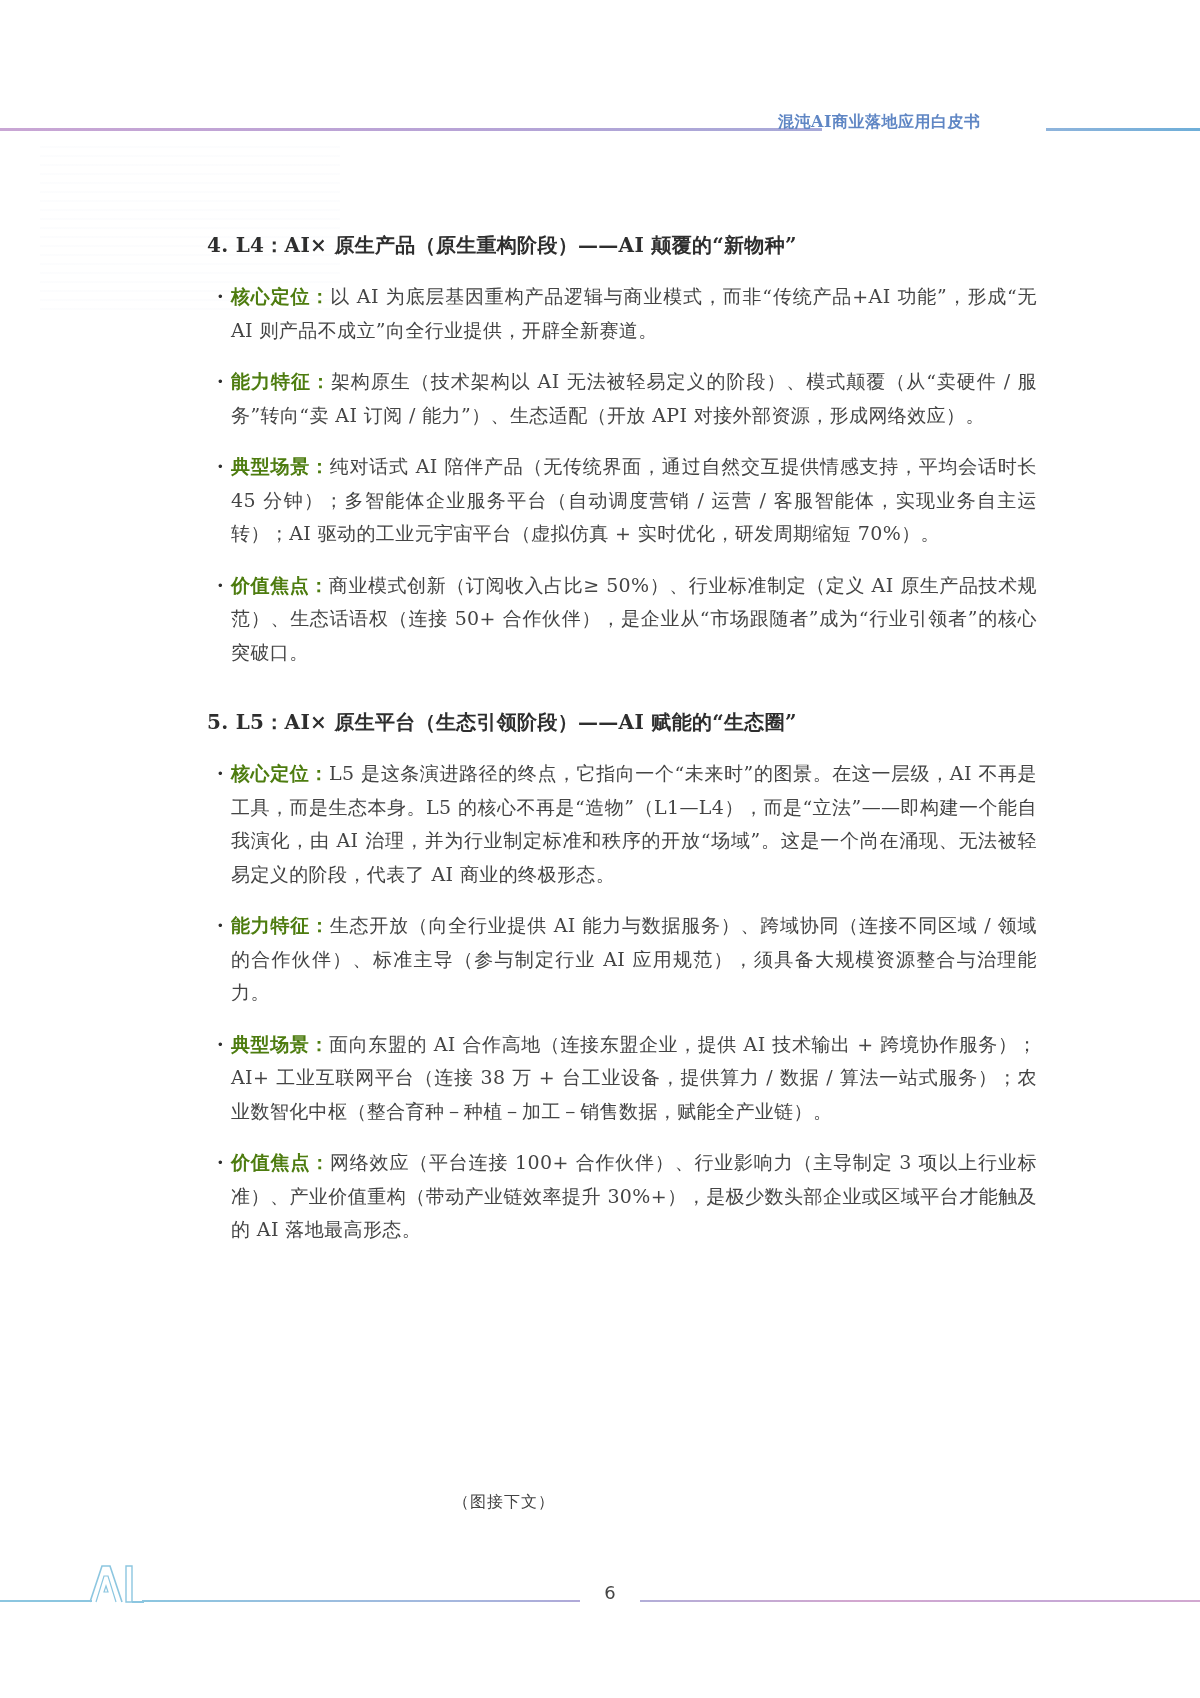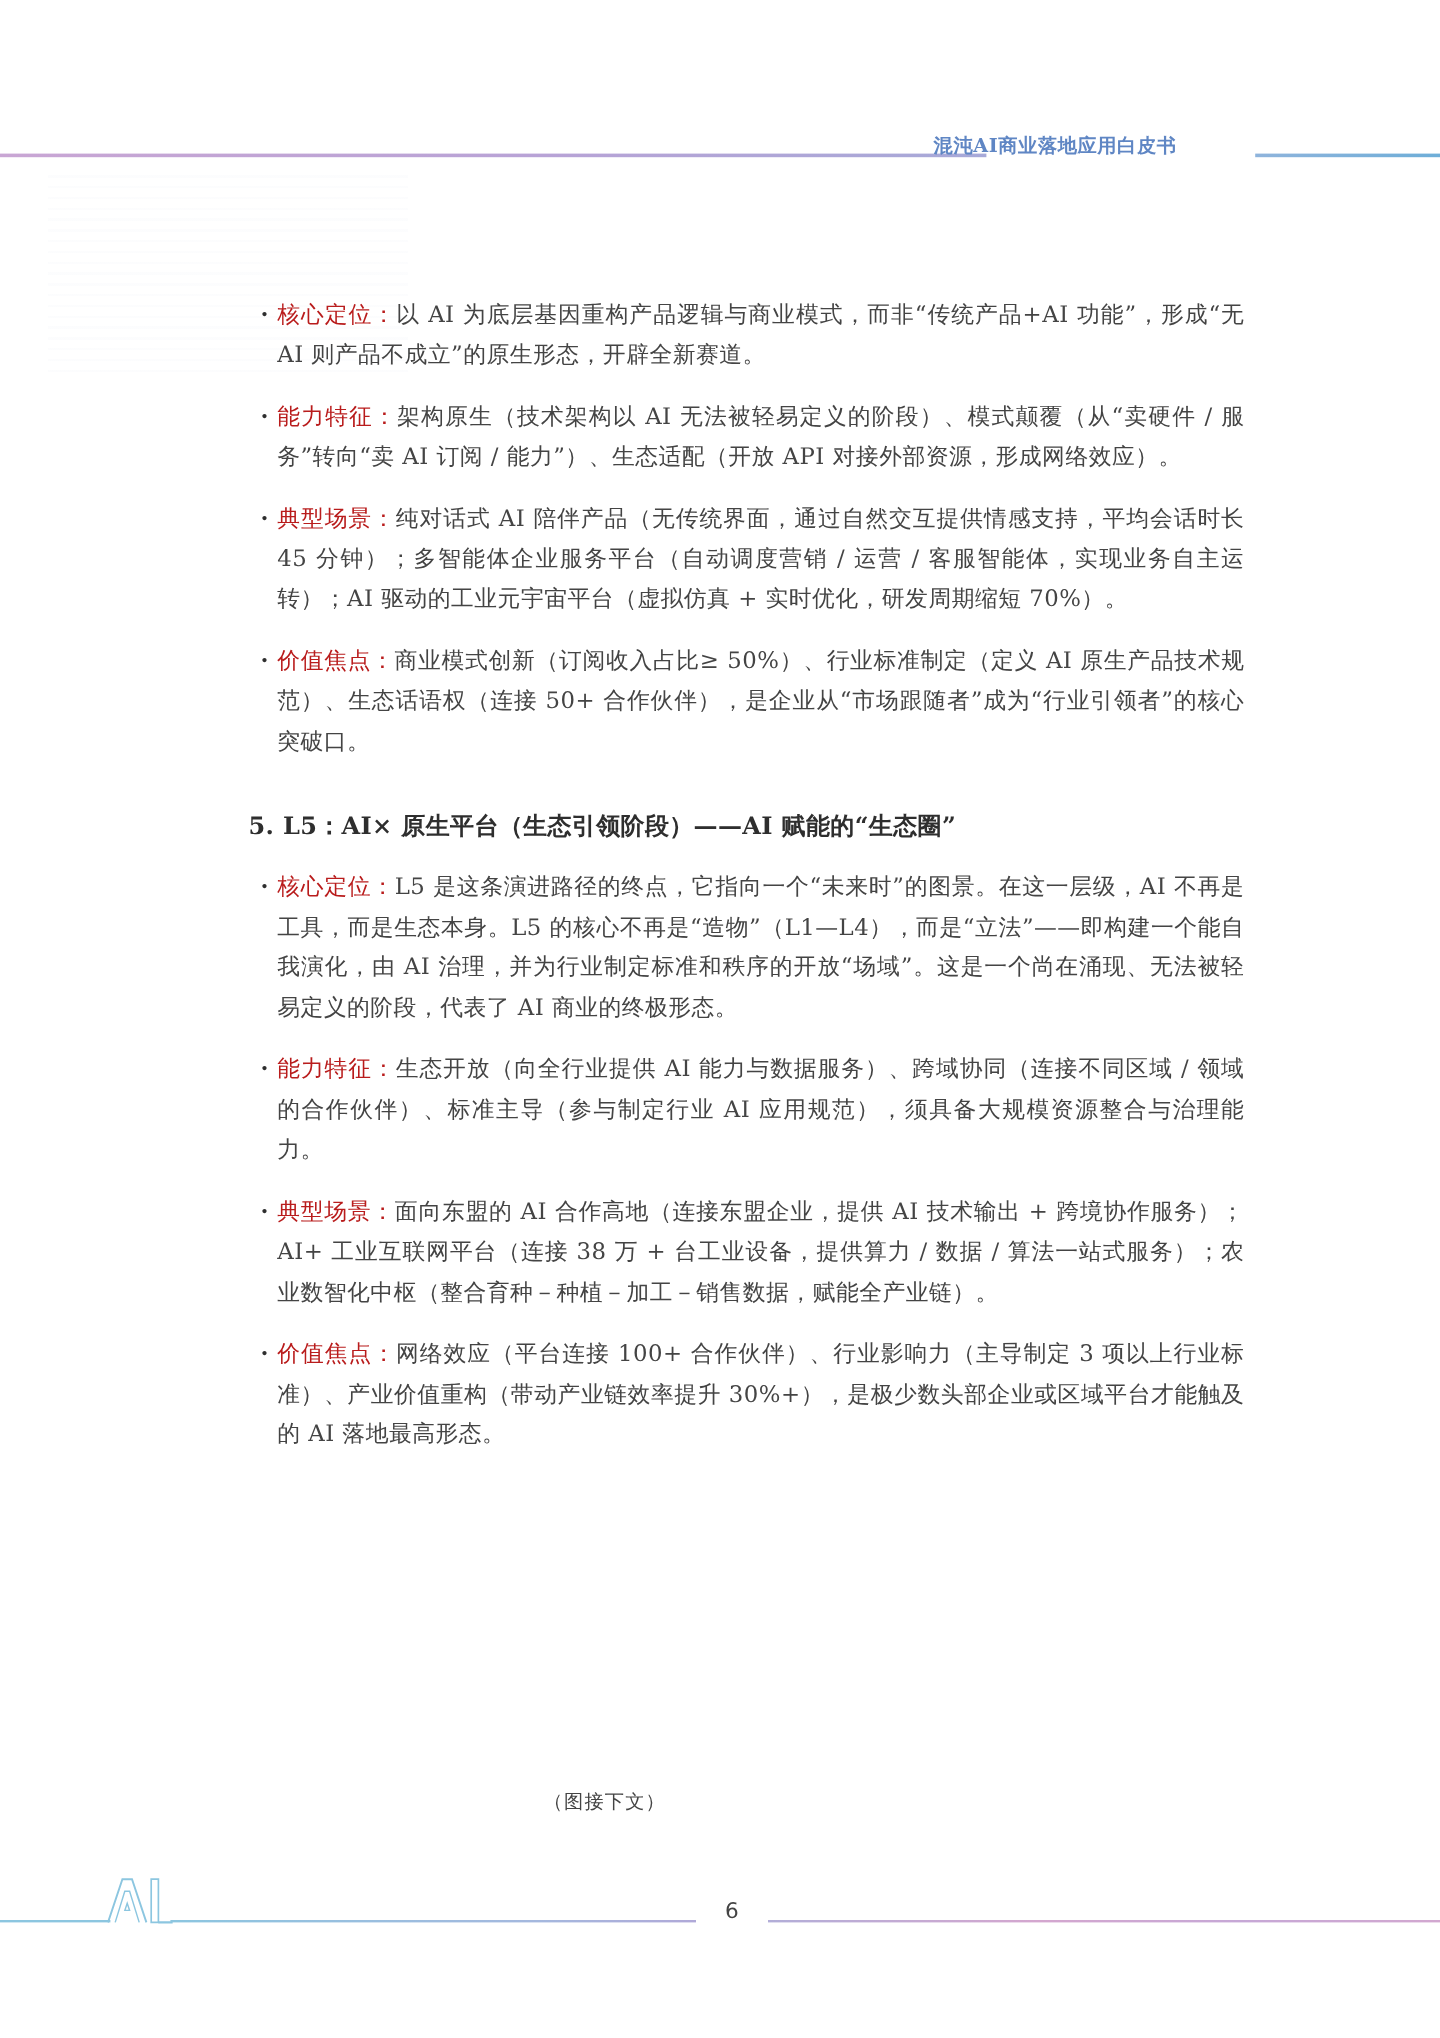--- a/index.html
+++ b/index.html
@@ -84,22 +84,22 @@
       letter-spacing: 0.4px;
     }
     .bullet-dot {
       position: absolute;
       left: 10px;
       top: 0;
       font-weight: bold;
       color: #2e2e2e;
     }
     .bullet-label {
-      font-weight: normal;
-      color: #b91c1c;
+      font-weight: bold;
+      color: #4d7c0f;
     }
     .section-2 {
       margin-top: 36px;
     }
 
     
     .continue-note {
       position: absolute;
       left: 0;
       width: 1008px;
@@ -155,24 +155,25 @@
 <body>
 
 <div class="watermark"></div>
 <div class="header-rule-left"></div>
 <div class="header-title">混沌AI商业落地应用白皮书</div>
 <div class="header-rule-right"></div>
 
 <div class="content">
 
   <div class="section">
-
-    <div class="bullet">
-      <span class="bullet-dot">·</span>
-      <span class="bullet-label">核心定位：</span><span>以 AI 为底层基因重构产品逻辑与商业模式，而非“传统产品+AI 功能”，形成“无 AI 则产品不成立”的原生形态，开辟全新赛道。</span>
+    <h2 class="section-heading">4. L4：AI× 原生产品（原生重构阶段）——AI 颠覆的“新物种”</h2>
+
+    <div class="bullet">
+      <span class="bullet-dot">·</span>
+      <span class="bullet-label">核心定位：</span><span>以 AI 为底层基因重构产品逻辑与商业模式，而非“传统产品+AI 功能”，形成“无 AI 则产品不成立”向全行业提供，开辟全新赛道。</span>
     </div>
 
     <div class="bullet">
       <span class="bullet-dot">·</span>
       <span class="bullet-label">能力特征：</span><span>架构原生（技术架构以 AI 无法被轻易定义的阶段）、模式颠覆（从“卖硬件 / 服务”转向“卖 AI 订阅 / 能力”）、生态适配（开放 API 对接外部资源，形成网络效应）。</span>
     </div>
 
     <div class="bullet">
       <span class="bullet-dot">·</span>
       <span class="bullet-label">典型场景：</span><span>纯对话式 AI 陪伴产品（无传统界面，通过自然交互提供情感支持，平均会话时长 45 分钟）；多智能体企业服务平台（自动调度营销 / 运营 / 客服智能体，实现业务自主运转）；AI 驱动的工业元宇宙平台（虚拟仿真 + 实时优化，研发周期缩短 70%）。</span>

